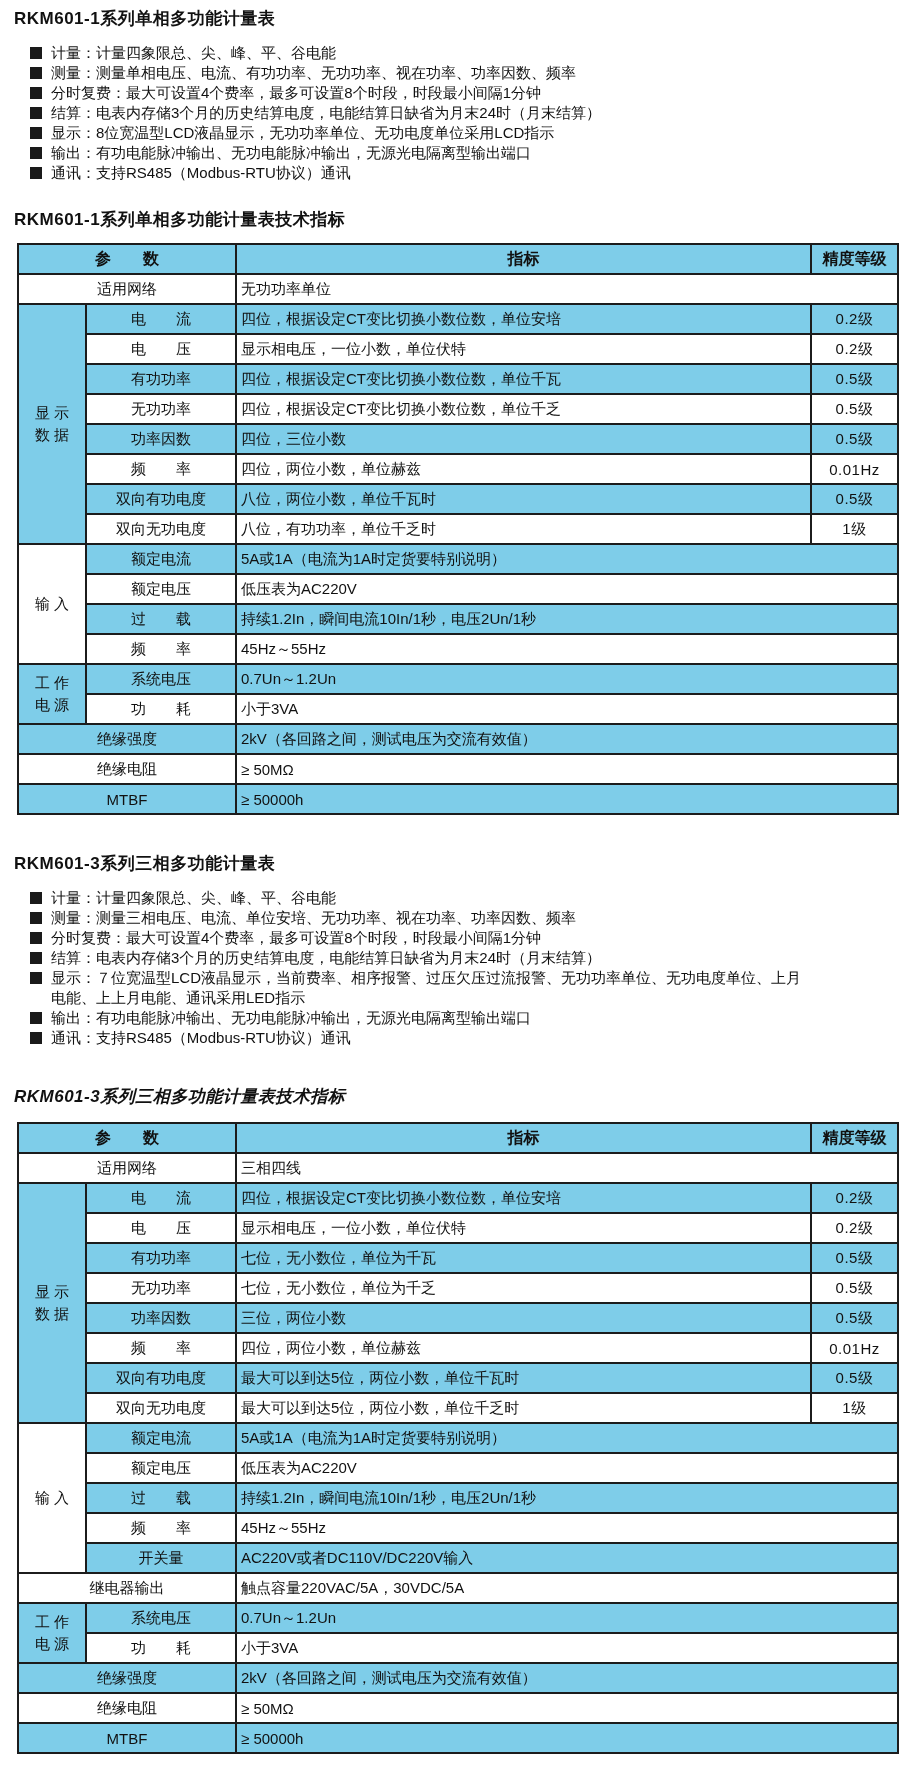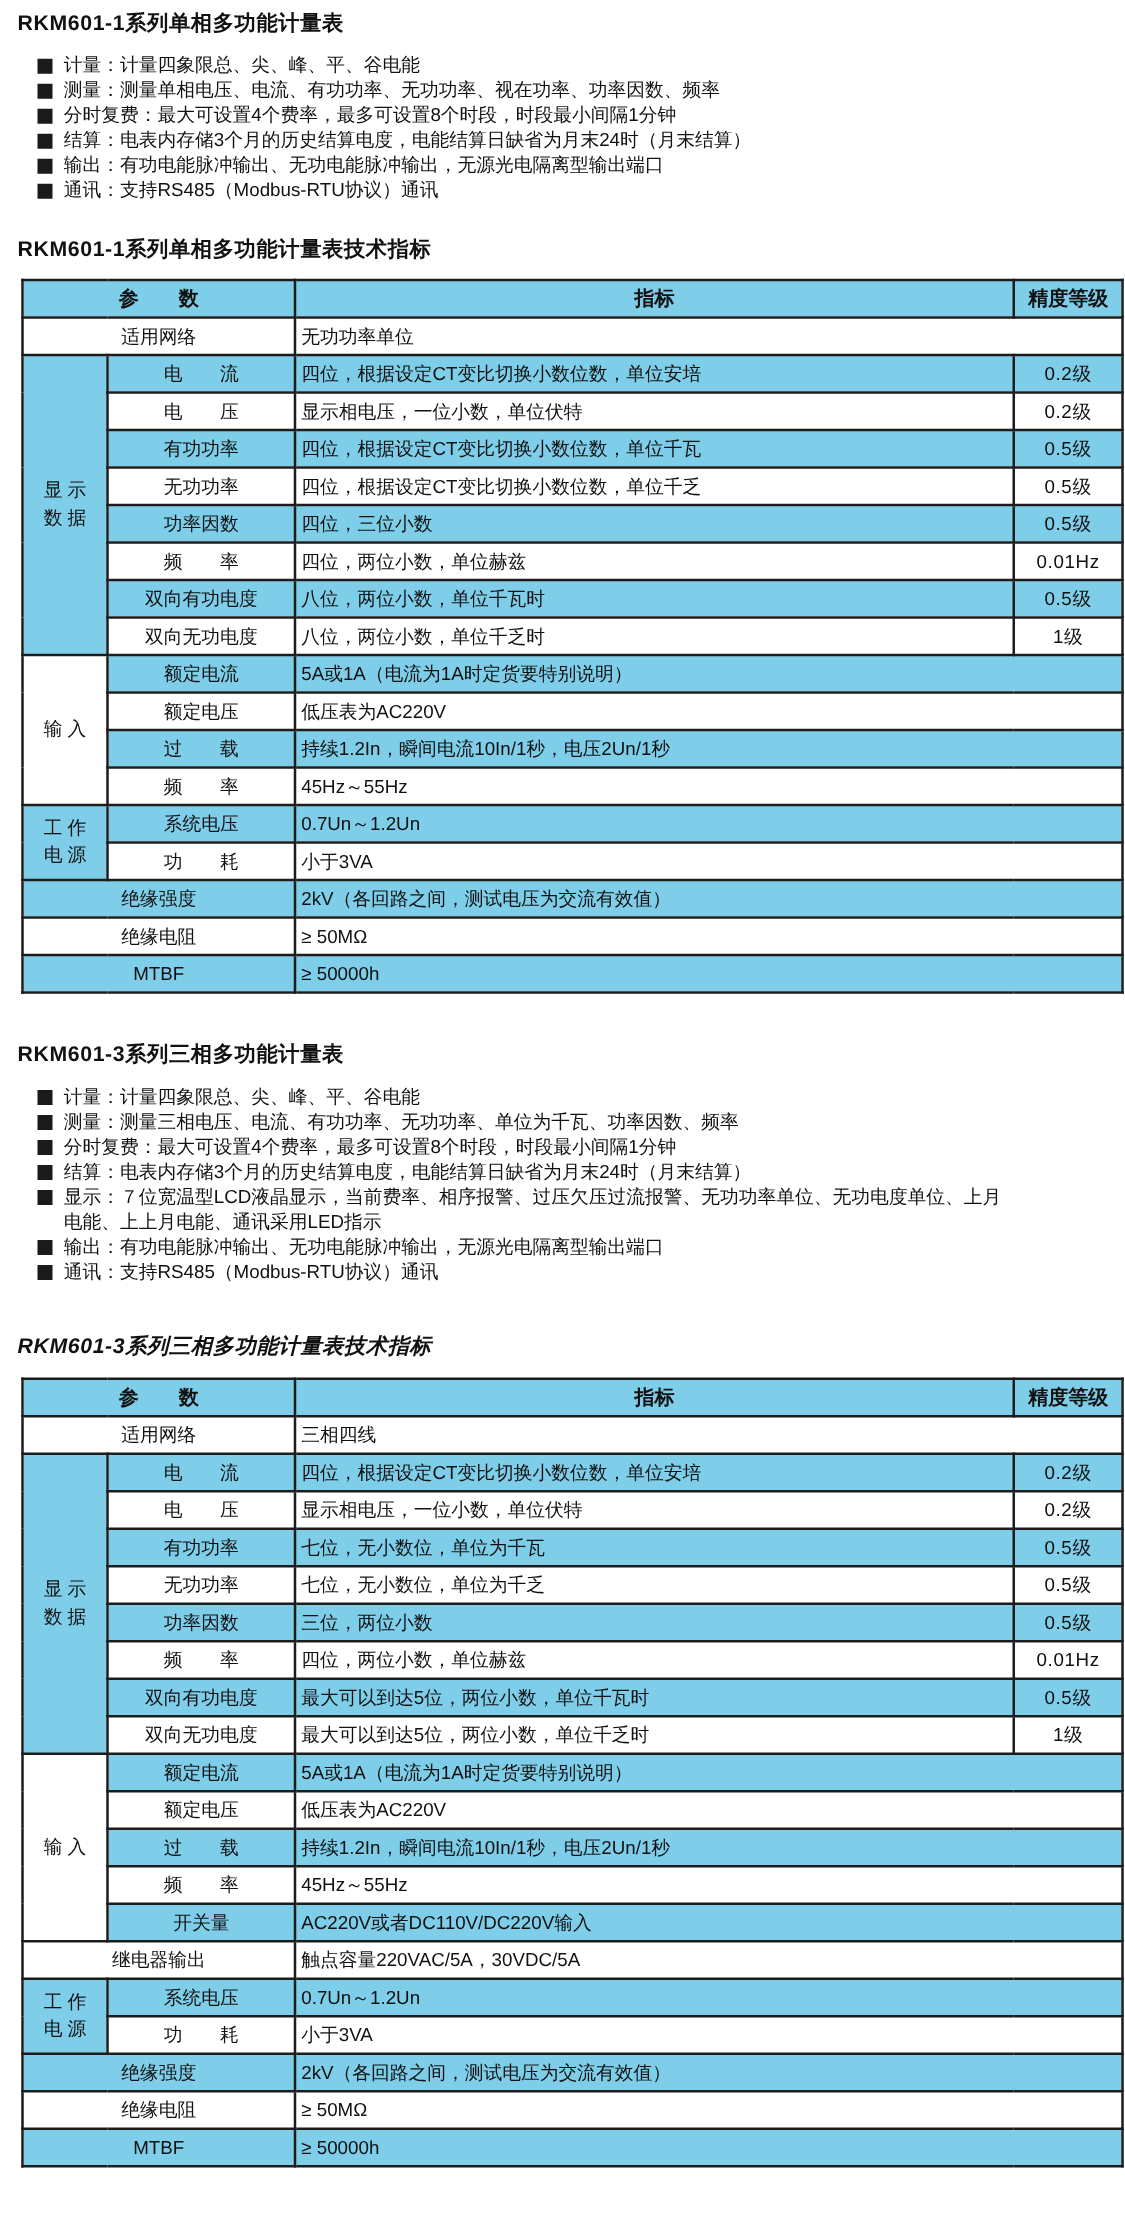--- a/index.html
+++ b/index.html
@@ -68,20 +68,24 @@
         <span class="sq"></span>
         <span class="bt">测量：测量单相电压、电流、有功功率、无功功率、视在功率、功率因数、频率</span>
       </div>
     <div class="bullet">
         <span class="sq"></span>
         <span class="bt">分时复费：最大可设置4个费率，最多可设置8个时段，时段最小间隔1分钟</span>
       </div>
     <div class="bullet">
         <span class="sq"></span>
         <span class="bt">结算：电表内存储3个月的历史结算电度，电能结算日缺省为月末24时（月末结算）</span>
+      </div>
+    <div class="bullet">
+        <span class="sq"></span>
+        <span class="bt">显示：8位宽温型LCD液晶显示，无功功率单位、无功电度单位采用LCD指示</span>
       </div>
     <div class="bullet">
         <span class="sq"></span>
         <span class="bt">输出：有功电能脉冲输出、无功电能脉冲输出，无源光电隔离型输出端口</span>
       </div>
     <div class="bullet">
         <span class="sq"></span>
         <span class="bt">通讯：支持RS485（Modbus-RTU协议）通讯</span>
       </div>
   </div>
@@ -137,21 +141,21 @@
       <td class="val w">四位，两位小数，单位赫兹</td>
       <td class="acc w">0.01Hz</td>
     </tr>
     <tr>
       <td class="param b">双向有功电度</td>
       <td class="val b">八位，两位小数，单位千瓦时</td>
       <td class="acc b">0.5级</td>
     </tr>
     <tr>
       <td class="param w">双向无功电度</td>
-      <td class="val w">八位，两位小数，单位千乏时</td>
+      <td class="val w">八位，有功功率，单位千乏时</td>
       <td class="acc w">1级</td>
     </tr>
     <tr>
       <td class="group w" rowspan="4">输  入</td>
       <td class="param b">额定电流</td>
       <td class="val b" colspan="2">5A或1A（电流为1A时定货要特别说明）</td>
     </tr>
     <tr>
       <td class="param w">额定电压</td>
       <td class="val w" colspan="2">低压表为AC220V</td>
@@ -191,21 +195,21 @@
 
   <h1 class="sec-title t3">RKM601-3系列三相多功能计量表</h1>
 
   <div class="bullets">
     <div class="bullet">
         <span class="sq"></span>
         <span class="bt">计量：计量四象限总、尖、峰、平、谷电能</span>
       </div>
     <div class="bullet">
         <span class="sq"></span>
-        <span class="bt">测量：测量三相电压、电流、有功功率、无功功率、单位为千瓦、功率因数、频率</span>
+        <span class="bt">测量：测量三相电压、电流、单位安培、无功功率、视在功率、功率因数、频率</span>
       </div>
     <div class="bullet">
         <span class="sq"></span>
         <span class="bt">分时复费：最大可设置4个费率，最多可设置8个时段，时段最小间隔1分钟</span>
       </div>
     <div class="bullet">
         <span class="sq"></span>
         <span class="bt">结算：电表内存储3个月的历史结算电度，电能结算日缺省为月末24时（月末结算）</span>
       </div>
     <div class="bullet">

